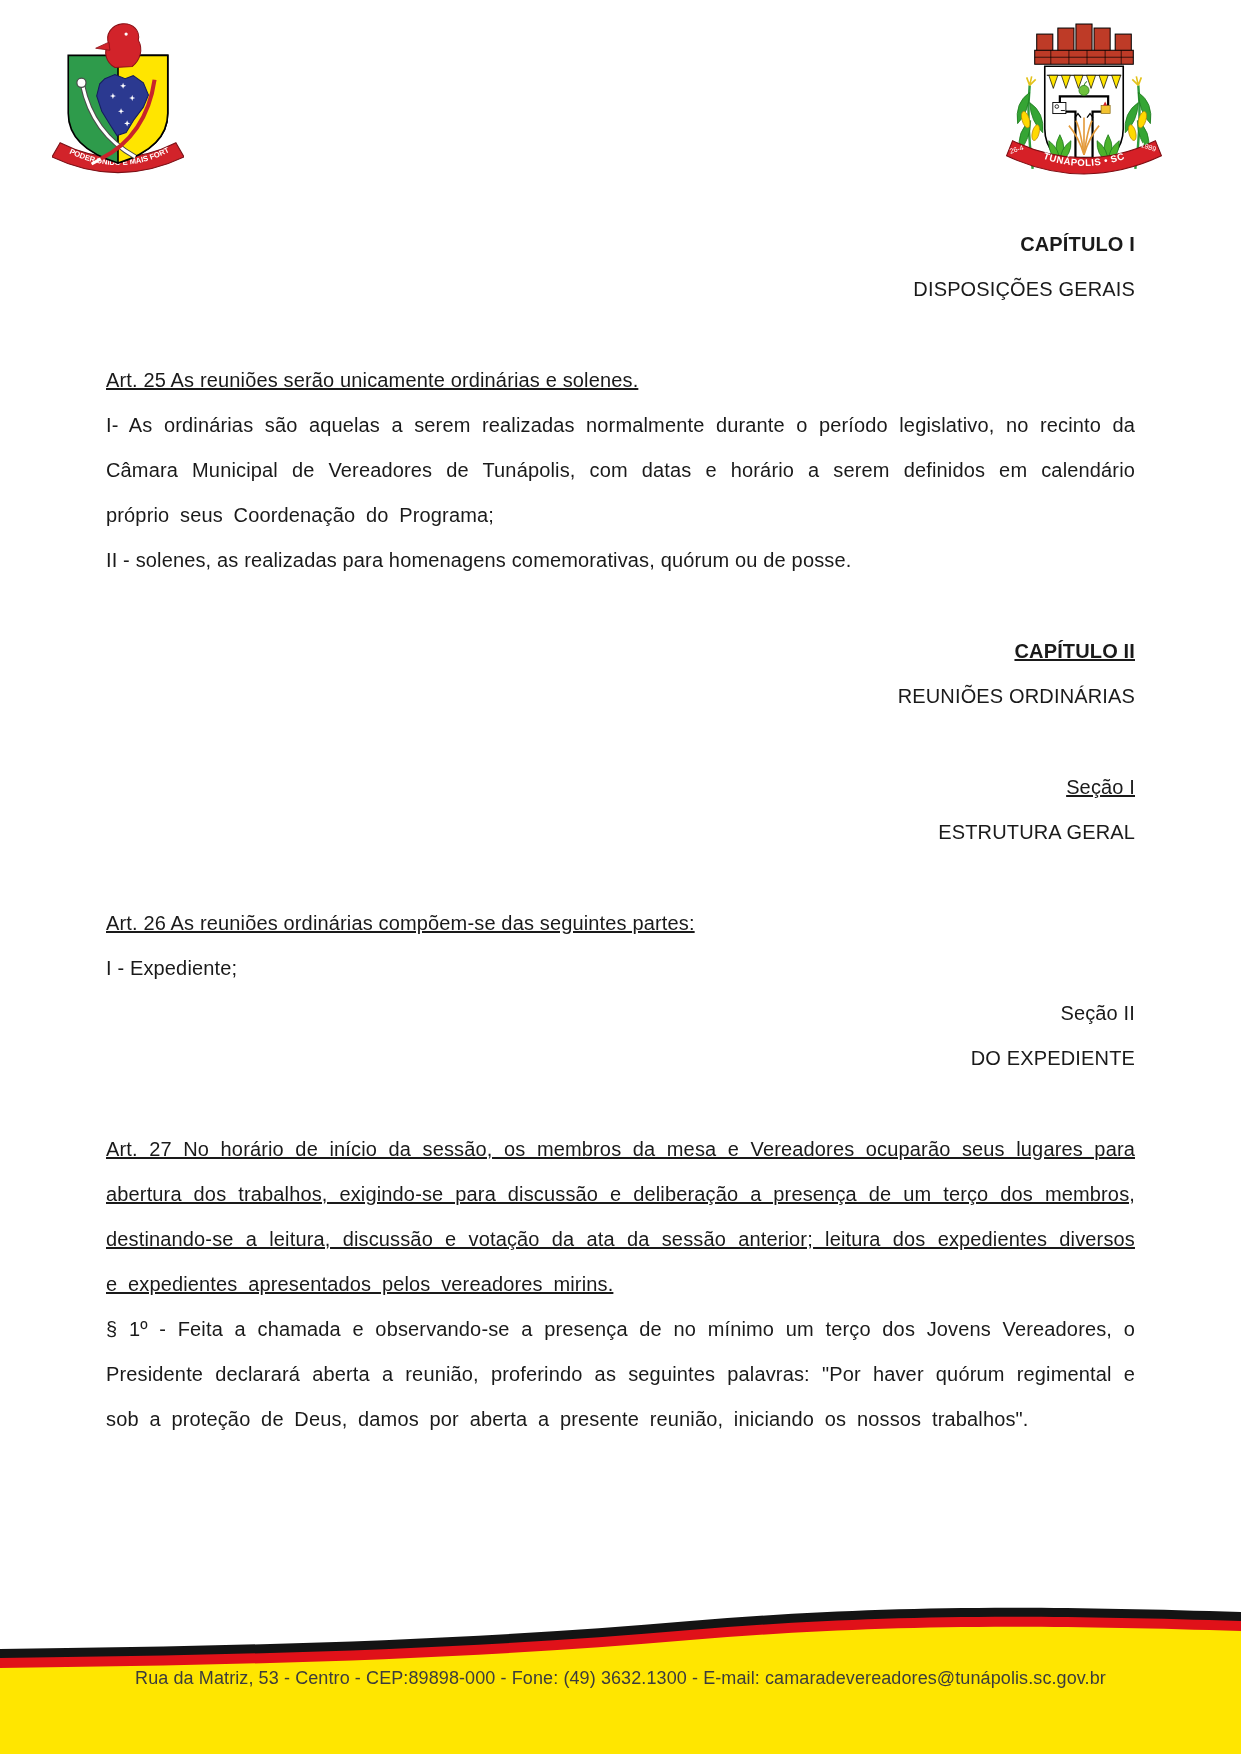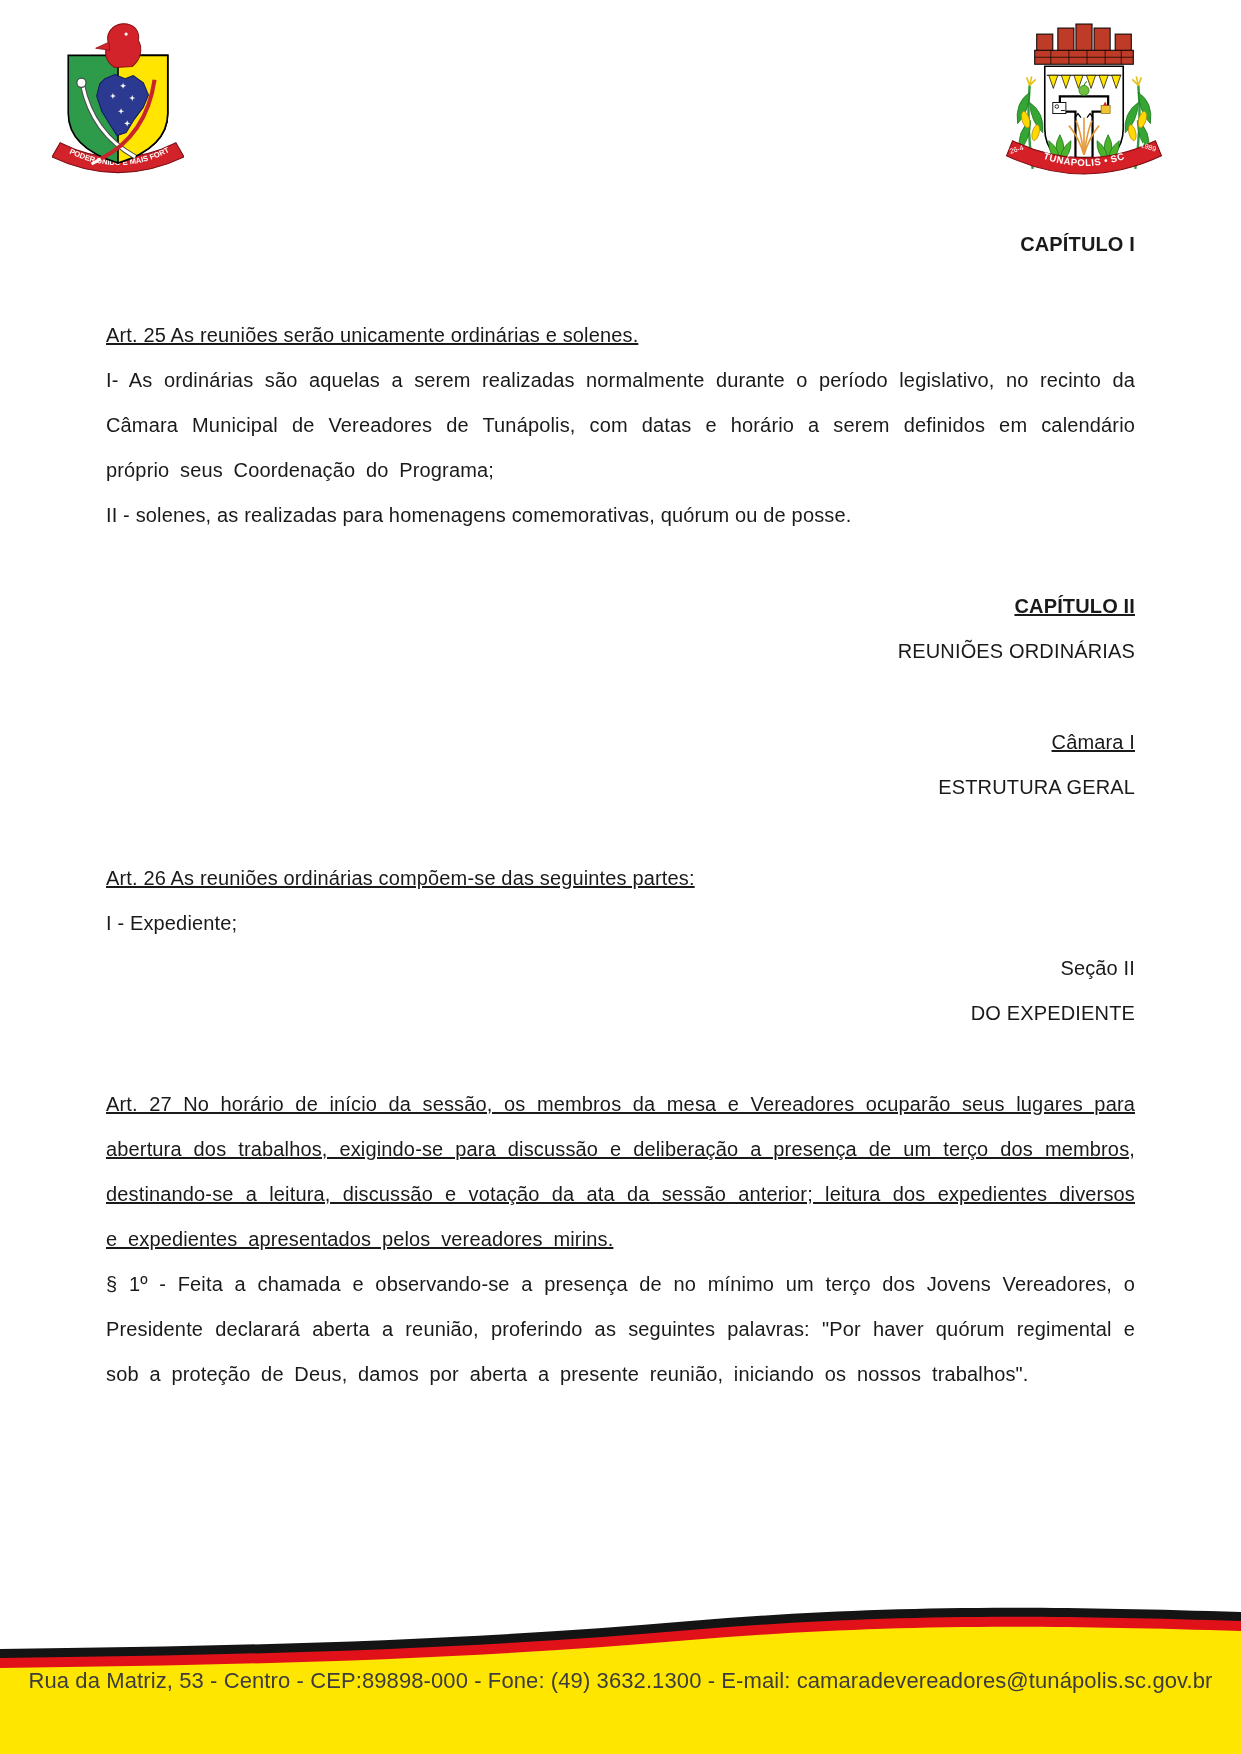--- a/index.html
+++ b/index.html
@@ -27,21 +27,21 @@
   .center{text-align:right;}
   .bold{font-weight:bold;}
   .just{text-align:justify; word-spacing:5px;}
   .mt{margin-top:46px;text-decoration:underline;}
   .mt-first{margin-top:22px;}
   
   .footer{position:absolute; left:0; bottom:0; width:1241px; height:200px;}
   .footer svg{position:absolute; left:0; top:0; width:100%; height:100%;}
   .footer-text{
     position:absolute; top:114px; left:0; width:100%; text-align:center;
-    font-size:22px; color:#3c3c3c; letter-spacing:.1px;
+    font-size:18px; color:#3c3c3c; letter-spacing:.1px;
   }
 </style>
 </head>
 <body>
 
 <div class="page">
 
   <div class="header">
 
     <div class="logo-left">
@@ -167,26 +167,27 @@
           <textPath href="#tuRib" startOffset="50%" text-anchor="middle">TUNÁPOLIS • SC</textPath>
         </text>
         <text x="8" y="133" font-size="7" fill="#ffffff" transform="rotate(-18 8 133)">26-4</text>
         <text x="137" y="126" font-size="7" fill="#ffffff" transform="rotate(18 137 126)">1989</text>
       </svg>
     </div>
   </div>
 
   <div class="content">
     <div class="center bold mt-first">CAPÍTULO I</div>
+    <div class="center">DISPOSIÇÕES GERAIS</div>
     <div class="mt">Art. 25 As reuniões serão unicamente ordinárias e solenes.</div>
     <div class="just">I- As ordinárias são aquelas a serem realizadas normalmente durante o período legislativo, no recinto da Câmara Municipal de Vereadores de Tunápolis, com datas e horário a serem definidos em calendário próprio seus Coordenação do Programa;</div>
     <div>II - solenes, as realizadas para homenagens comemorativas, quórum ou de posse.</div>
     <div class="center bold mt">CAPÍTULO II</div>
     <div class="center">REUNIÕES ORDINÁRIAS</div>
-    <div class="center mt">Câmara I</div>
+    <div class="center mt">Seção I</div>
     <div class="center">ESTRUTURA GERAL</div>
     <div class="mt">Art. 26 As reuniões ordinárias compõem-se das seguintes partes:</div>
     <div>I - Expediente;</div>
     <div class="center">Seção II</div>
     <div class="center">DO EXPEDIENTE</div>
     <div class="just mt">Art. 27 No horário de início da sessão, os membros da mesa e Vereadores ocuparão seus lugares para abertura dos trabalhos, exigindo-se para discussão e deliberação a presença de um terço dos membros, destinando-se a leitura, discussão e votação da ata da sessão anterior; leitura dos expedientes diversos e expedientes apresentados pelos vereadores mirins.</div>
     <div class="just">§ 1º - Feita a chamada e observando-se a presença de no mínimo um terço dos Jovens Vereadores, o Presidente declarará aberta a reunião, proferindo as seguintes palavras: "Por haver quórum regimental e sob a proteção de Deus, damos por aberta a presente reunião, iniciando os nossos trabalhos".</div>
   </div>
 
   <div class="footer">

